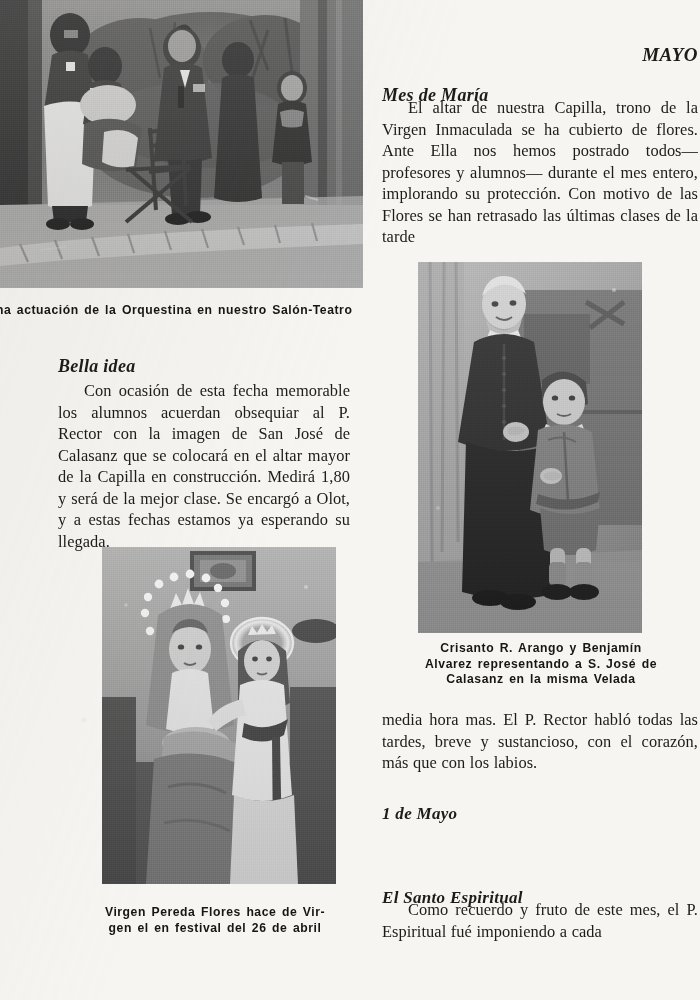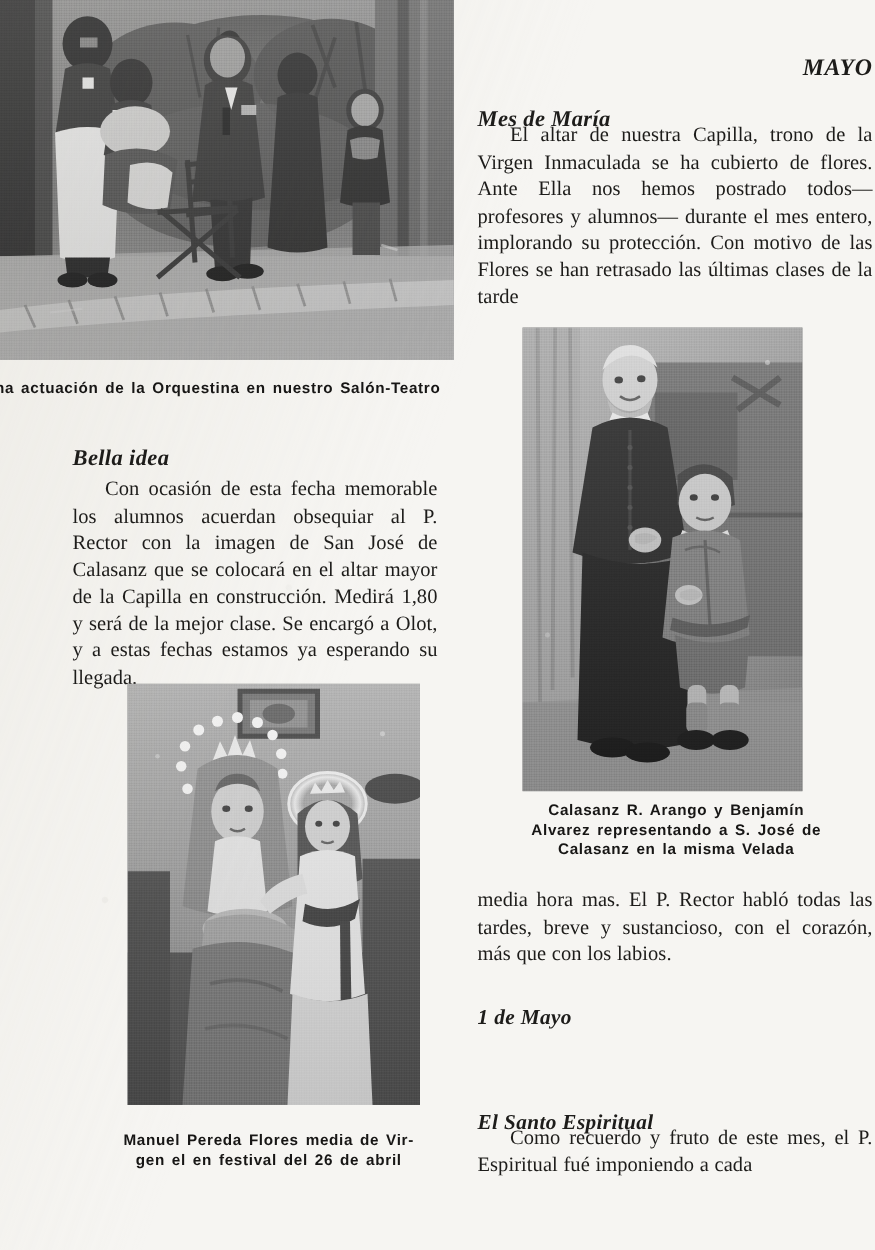--- a/index.html
+++ b/index.html
@@ -322,21 +322,21 @@
         </g>
 
         <circle cx="204" cy="40" r="2" fill="#dedcd6" opacity=".55"></circle>
         <circle cx="24" cy="58" r="1.8" fill="#dbd9d3" opacity=".5"></circle>
       </svg>
       <div class="grain"></div>
       <div class="veil"></div>
     </div>
 
     <div style="position:absolute; left:60px; top:905px; width:310px;">
-      <p class="caption">Manuel Pereda Flores media de Vir-</p>
+      <p class="caption">Virgen Pereda Flores hace de Vir-</p>
       <p class="caption">gen el en festival del 26 de abril</p>
     </div>
   </div>
 
   <div class="col-right">
 
     <h1 class="kicker" style="position:absolute; left:2px; top:44px; width:314px;">MAYO</h1>
 
     <h2 class="head" style="position:absolute; left:0px; top:69px; width:318px;">Mes de María</h2>
 
@@ -423,21 +423,21 @@
         </g>
 
         <circle cx="196" cy="28" r="2" fill="#e2e0da" opacity=".5"></circle>
         <circle cx="20" cy="246" r="2" fill="#dcdad4" opacity=".45"></circle>
       </svg>
       <div class="grain"></div>
       <div class="veil"></div>
     </div>
 
     <div style="position:absolute; left:0px; top:641px; width:318px;">
-      <p class="caption">Calasanz R. Arango y Benjamín</p>
+      <p class="caption">Crisanto R. Arango y Benjamín</p>
       <p class="caption">Alvarez representando a S. José de</p>
       <p class="caption">Calasanz en la misma Velada</p>
     </div>
 
     <p class="body-par cont" style="position:absolute; left:0px; top:709px; width:316px;">media hora mas. El P. Rector habló todas las tardes, breve y sustancioso, con el corazón, más que con los labios.</p>
 
     <h2 class="head tight" style="position:absolute; left:0px; top:788px; width:318px;">1 de Mayo</h2>
 
 
     <h2 class="head tight" style="position:absolute; left:0px; top:872px; width:318px;">El Santo Espiritual</h2>

